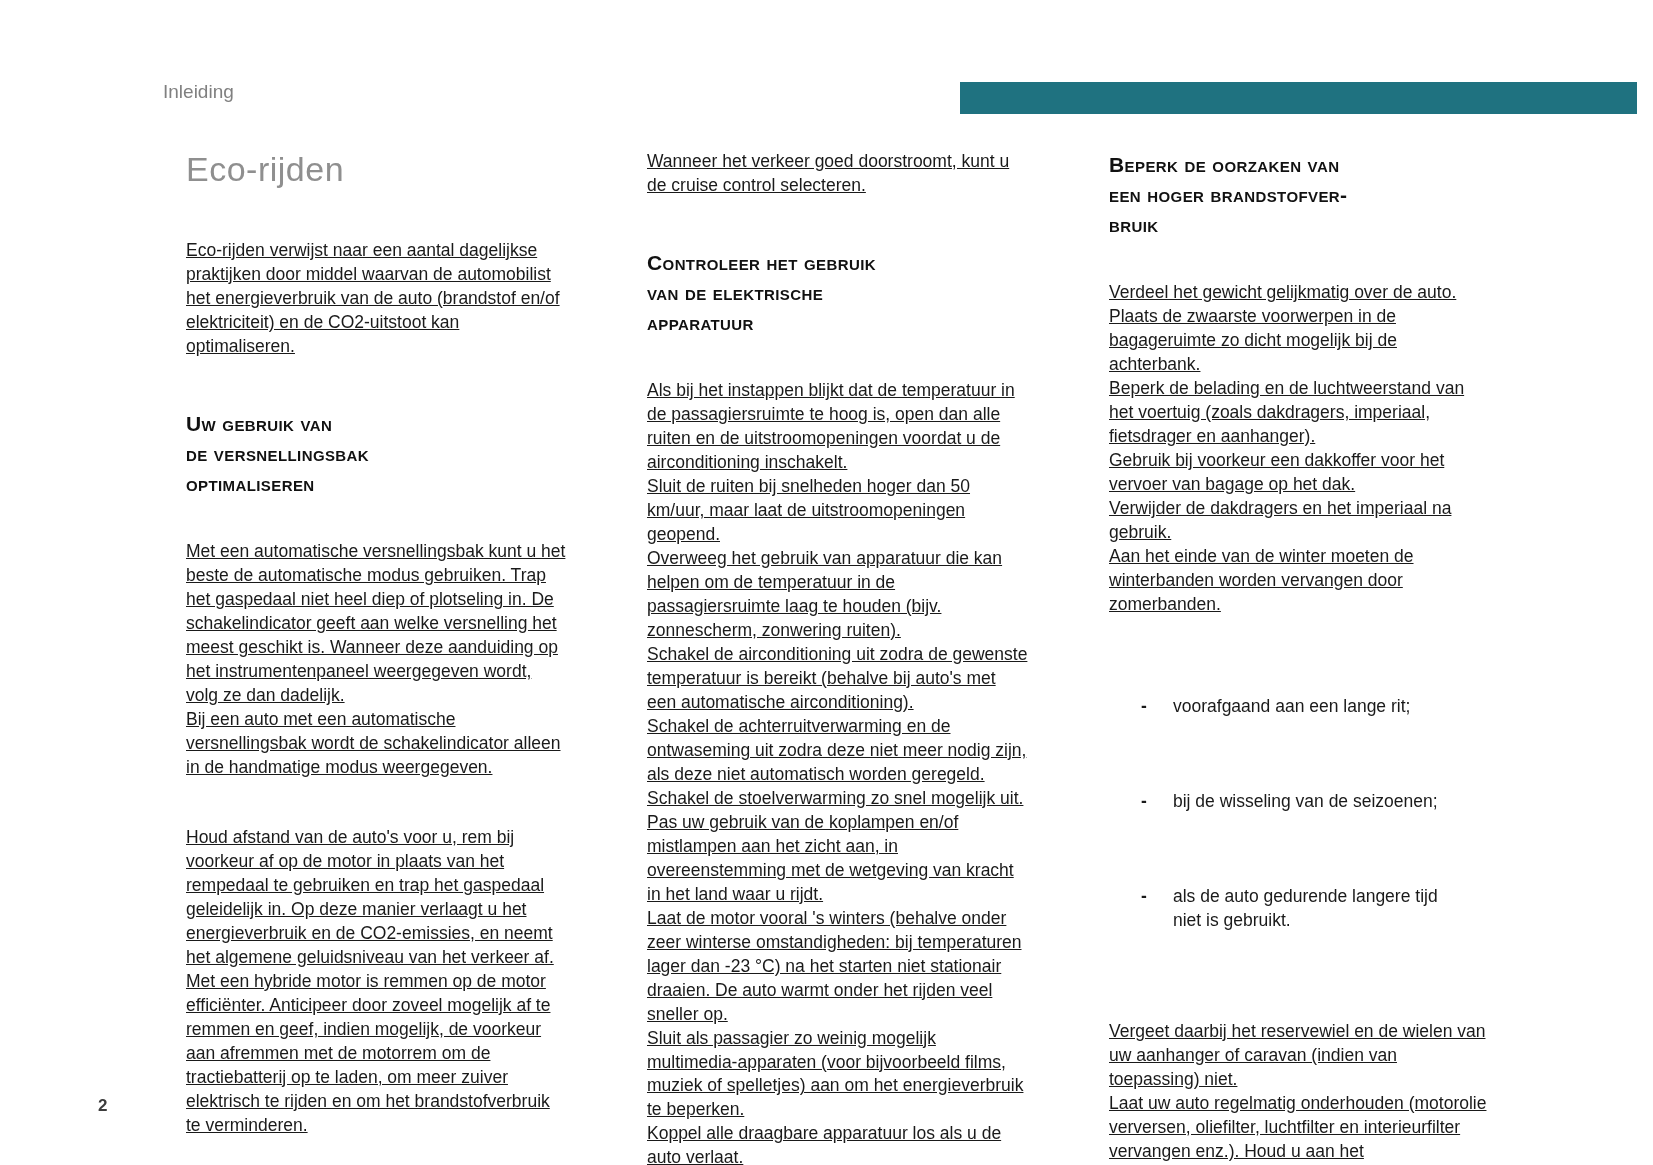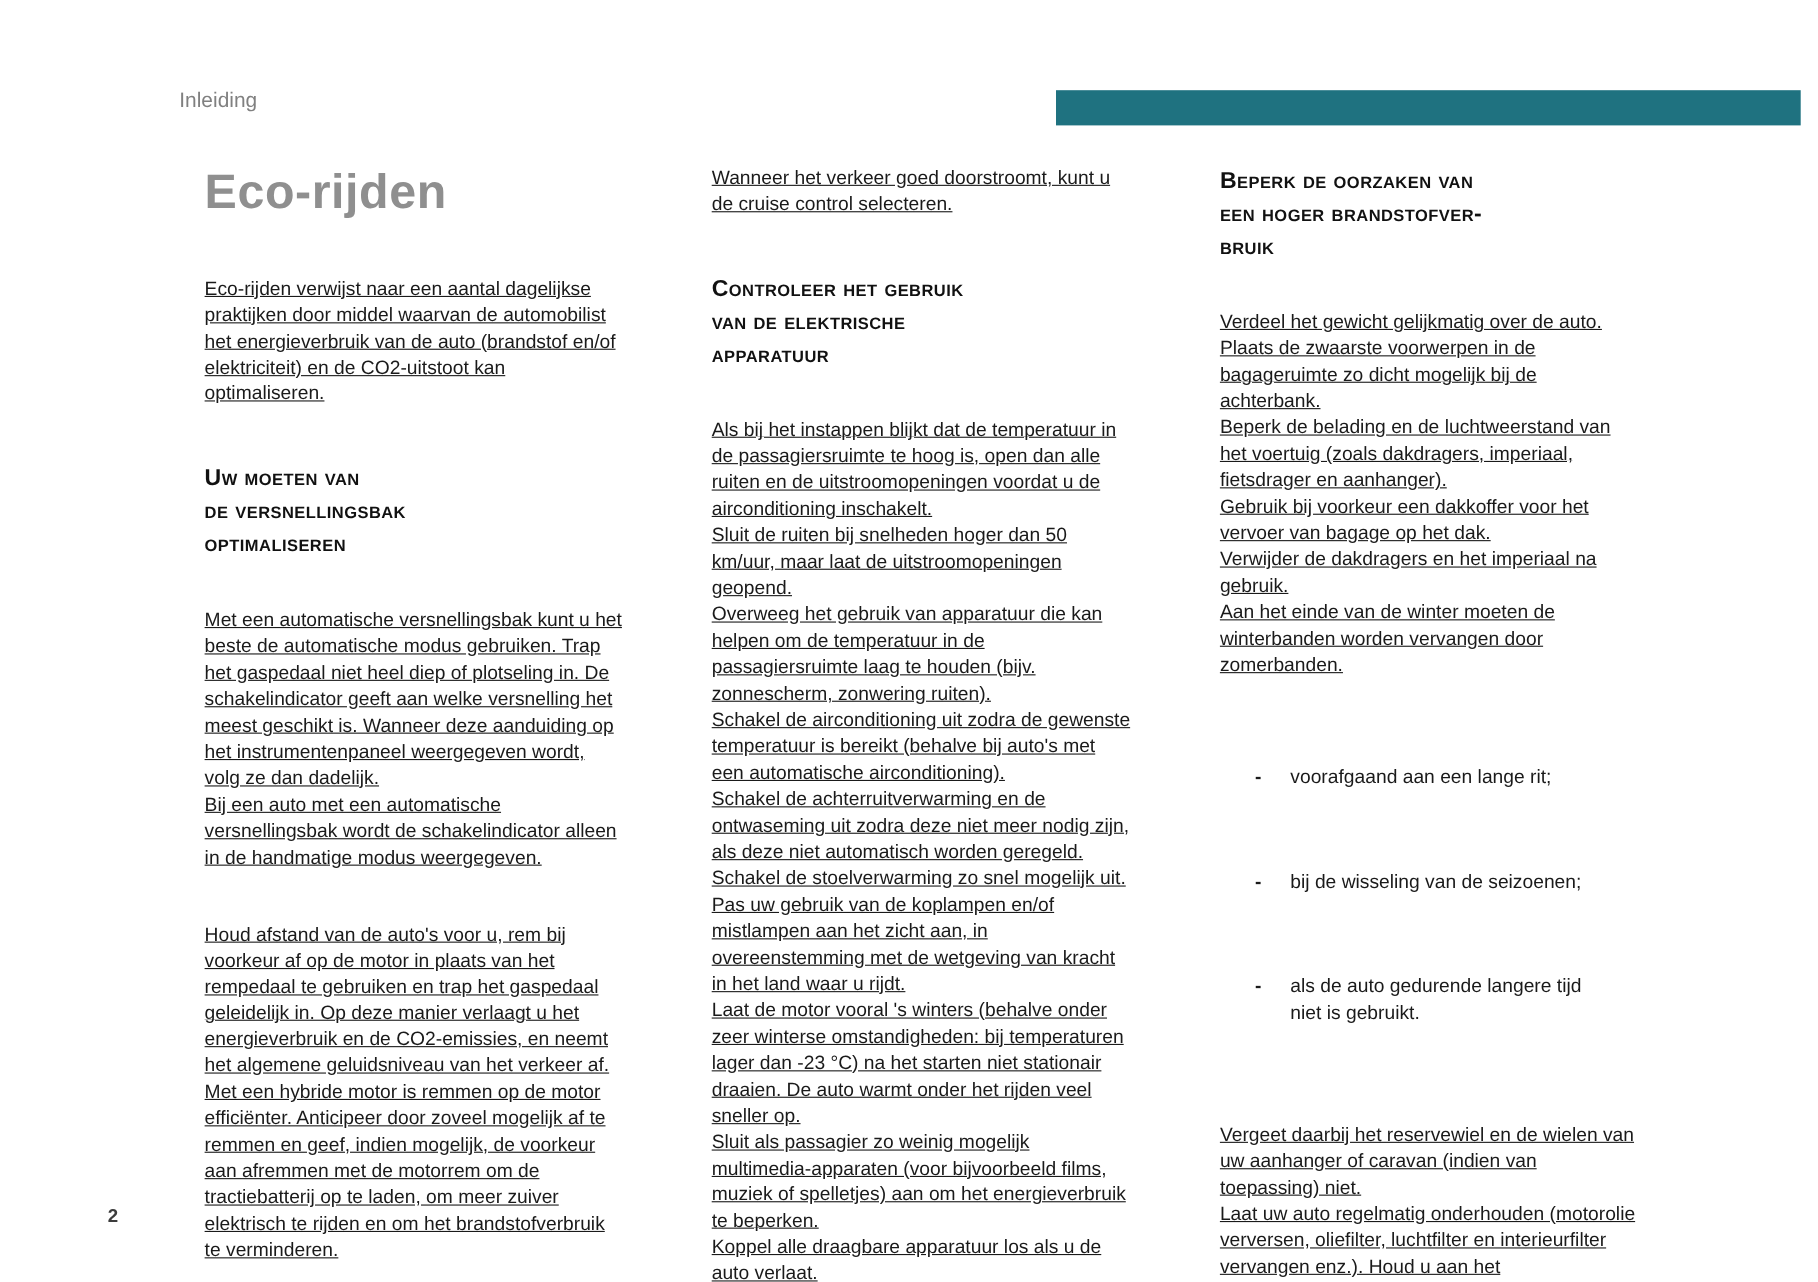--- a/index.html
+++ b/index.html
@@ -26,21 +26,21 @@
 
   .col {
     position:absolute; top:86px; width:445px;
     font-size:17.5px; line-height:1.37;
   }
   .col1 { left:122px; }
   .col2 { left:583px; }
   .col3 { left:1045px; }
 
   .title {
-    font-size:44px; font-weight:700; color:#8f8f8f;
+    font-size:34px; font-weight:400; color:#8f8f8f;
     letter-spacing:0.5px; line-height:1.15;
     margin-bottom:18px;
   }
 
   .col p {
     white-space:pre-line;
     margin-bottom:14px;
     text-decoration:underline;
   }
 
@@ -79,21 +79,21 @@
 <body>
 
 <div class="page">
 
   <span class="running-head">Inleiding</span>
   <div class="accent-bar" style="background: rgb(31, 114, 128);"></div>
 
   <section class="col col1">
     <h1 class="title">Eco-rijden</h1>
     <p>Eco-rijden verwijst naar een aantal dagelijkse praktijken door middel waarvan de automobilist het energieverbruik van de auto (brandstof en/of elektriciteit) en de CO2-uitstoot kan optimaliseren.</p>
-    <h2>Uw moeten van
+    <h2>Uw gebruik van
 de versnellingsbak
 optimaliseren</h2>
     <p>Met een automatische versnellingsbak kunt u het beste de automatische modus gebruiken. Trap het gaspedaal niet heel diep of plotseling in. De schakelindicator geeft aan welke versnelling het meest geschikt is. Wanneer deze aanduiding op het instrumentenpaneel weergegeven wordt, volg ze dan dadelijk.
 Bij een auto met een automatische versnellingsbak wordt de schakelindicator alleen in de handmatige modus weergegeven.</p>
     <p>Houd afstand van de auto's voor u, rem bij voorkeur af op de motor in plaats van het rempedaal te gebruiken en trap het gaspedaal geleidelijk in. Op deze manier verlaagt u het energieverbruik en de CO2-emissies, en neemt het algemene geluidsniveau van het verkeer af. Met een hybride motor is remmen op de motor efficiënter. Anticipeer door zoveel mogelijk af te remmen en geef, indien mogelijk, de voorkeur aan afremmen met de motorrem om de tractiebatterij op te laden, om meer zuiver elektrisch te rijden en om het brandstofverbruik te verminderen.</p>
   </section>
 
   <section class="col col2">
     <p>Wanneer het verkeer goed doorstroomt, kunt u de cruise control selecteren.</p>
     <h2>Controleer het gebruik

